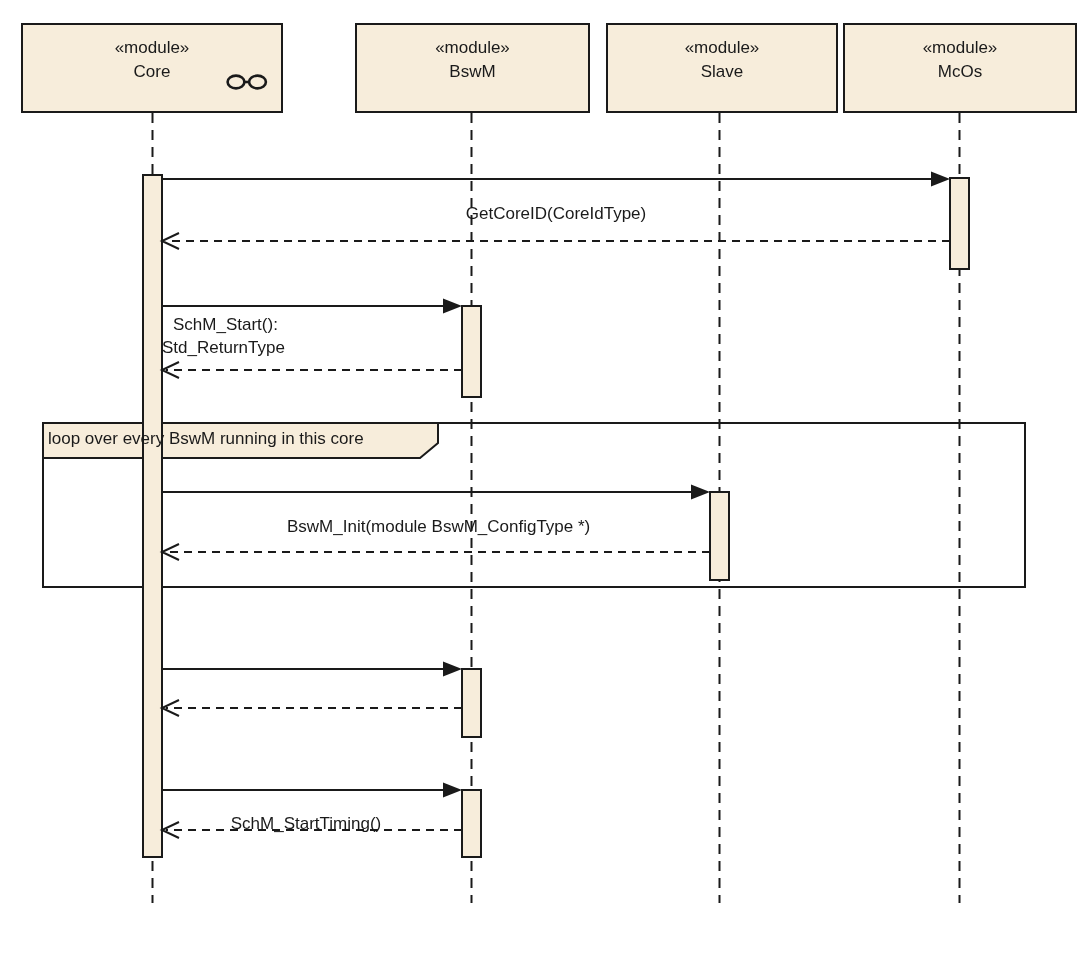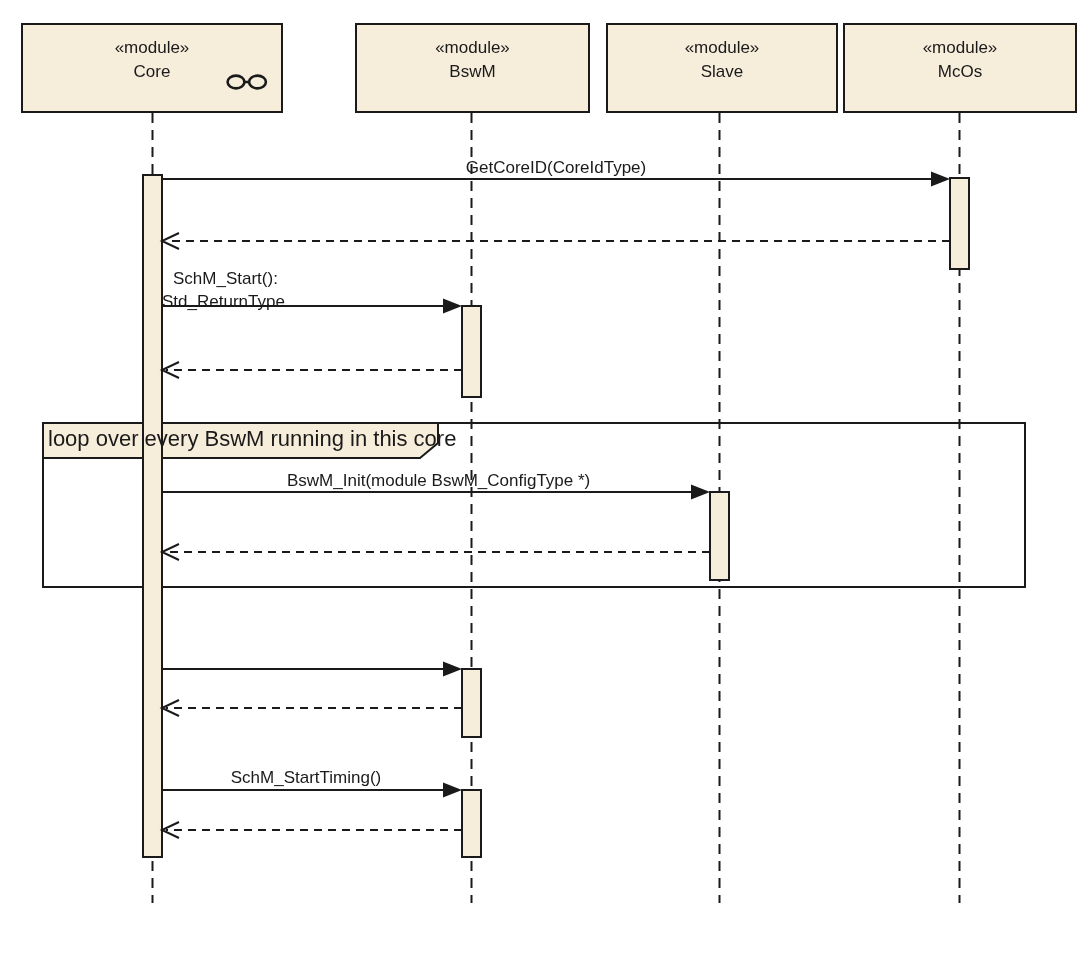--- a/index.html
+++ b/index.html
@@ -21,25 +21,26 @@
     display:flex;flex-direction:column;align-items:center;
     padding-top:11px;
     font-size:17px;line-height:24px;
     text-align:center;
   }
   .head .icon{position:absolute;right:13px;bottom:12px;}
   .lbl{
     position:absolute;z-index:3;
     font-size:17px;line-height:21px;
     white-space:nowrap;
+    margin-top:46px;
   }
   .lbl.center{text-align:center;}
   .loop-label{
     position:absolute;z-index:3;
-    font-size:22px;line-height:18px;white-space:nowrap;
+    font-size:17px;line-height:18px;white-space:nowrap;
   }
   .caption{
     position:absolute;z-index:3;
     left:12px;top:916px;width:1078px;
     text-align:center;
     font-size:20px;font-weight:bold;
     white-space:nowrap;
   }
 </style>
 </head>

